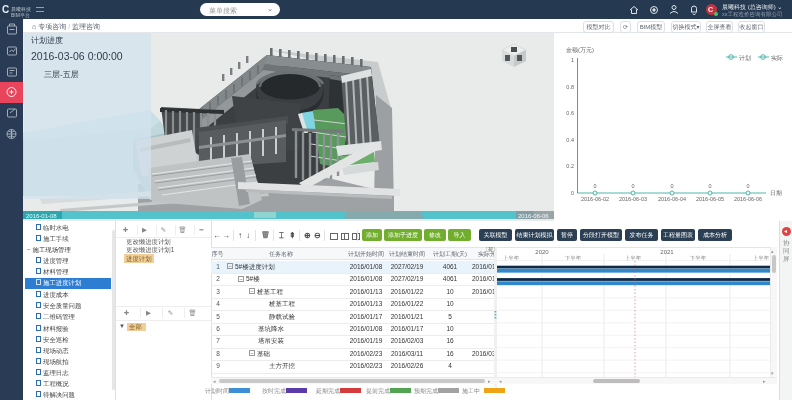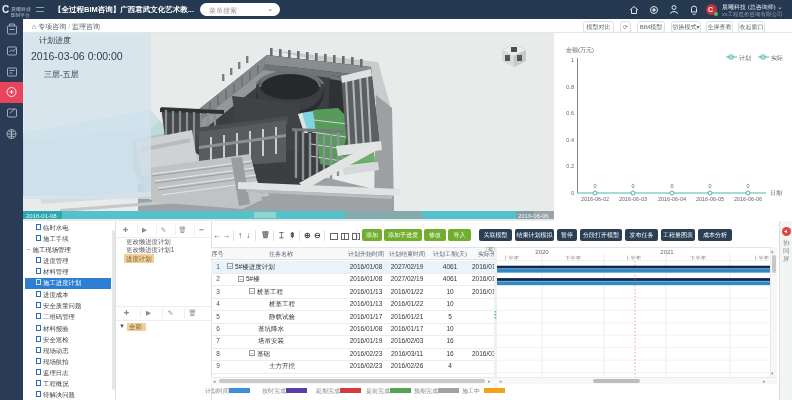--- a/index.html
+++ b/index.html
@@ -183,21 +183,21 @@
   <rect x="23" y="211" width="511" height="8" fill="#54c2ca"></rect>
   <rect x="254" y="212" width="22" height="6" fill="#9fd8d2" opacity="0.8"></rect>
   <polygon points="345,211 420,211 424,219 345,219" fill="#9aa0a2" opacity="0.7"></polygon>
   <rect x="23" y="211" width="39" height="8" fill="#2ba7b0"></rect>
   <text x="26" y="217.5" font-size="6" fill="#e8f8f8">2016-01-08</text>
   <rect x="516" y="211" width="38" height="8" fill="#8b989e" opacity="0.85"></rect>
   <text x="518" y="217.5" font-size="6" fill="#f2f6f6">2016-06-06</text>
 </svg>
 
 <div class="abs" style="left:24px;top:33px;width:127px;height:166px;background:rgba(210,227,237,0.74);">
-  <div style="position:absolute;left:7px;top:2px;font-size:8px;color:#2e3c4c;margin-left:8px;">计划进度</div>
+  <div style="position:absolute;left:7px;top:2px;font-size:8px;color:#2e3c4c;">计划进度</div>
   <div style="position:absolute;left:7px;top:17px;font-size:10.5px;color:#2e3c4c;">2016-03-06 0:00:00</div>
   <div style="position:absolute;left:20px;top:36px;font-size:8px;color:#2e3c4c;">三层-五层</div>
 </div>
 
 <svg class="abs" style="left:554px;top:33px;" width="238" height="188" viewBox="554 33 238 188">
   <rect x="554" y="33" width="238" height="188" fill="#fff"></rect>
   <text x="566" y="52" font-size="6" fill="#666">金额(万元)</text>
   <circle cx="731" cy="57" r="2.3" fill="none" stroke="#4db6ac" stroke-width="1"></circle>
   <line x1="726" y1="57" x2="737" y2="57" stroke="#4db6ac" stroke-width="1"></line>
   <text x="739" y="59.5" font-size="6" fill="#666">计划</text>
@@ -233,21 +233,20 @@
         <text x="710" y="201">2016-06-05</text>
     <text x="748" y="201">2016-06-06</text>
   </g>
   <text x="770" y="195" font-size="6" fill="#666">日期</text>
 </svg>
 
 <div class="abs" id="hdr" style="left:0;top:0;width:792px;height:19px;background:#253951;"></div>
 <div class="abs" style="left:2px;top:4px;color:#e8ebee;font-weight:bold;font-size:10px;">C</div>
 <div class="abs" style="left:11px;top:6px;color:#b9c2cc;font-size:5px;">晨曦科技<br>BIM平台</div>
 <div class="abs" style="left:36px;top:7px;width:8px;height:5px;border-top:1.5px solid #8fa0b3;border-bottom:1.5px solid #8fa0b3;"></div>
-<div class="abs" style="left:54px;top:5px;white-space:nowrap;color:#fff;font-size:7.5px;font-weight:bold;">【全过程BIM咨询】广西君武文化艺术教...</div>
 <div class="abs" style="left:200px;top:3px;width:80px;height:13px;background:#fff;border-radius:7px;">
   <span style="position:absolute;left:9px;top:3px;font-size:7px;color:#999;">菜单搜索</span>
   <span style="position:absolute;right:7px;top:2px;font-size:7px;color:#666;">⌄</span>
 </div>
 <svg class="abs" style="left:628px;top:4px;" width="70" height="11" viewBox="0 0 70 11">
   <g stroke="#dfe5ea" fill="none" stroke-width="1">
     <path d="M2,6 L6,2.5 L10,6 M3.5,5.5 V9.5 H8.5 V5.5"></path>
     <circle cx="26" cy="6" r="3.5"></circle>
         <circle cx="26" cy="6" r="1.2" fill="#dfe5ea"></circle>
     <circle cx="46" cy="3.5" r="2"></circle>

